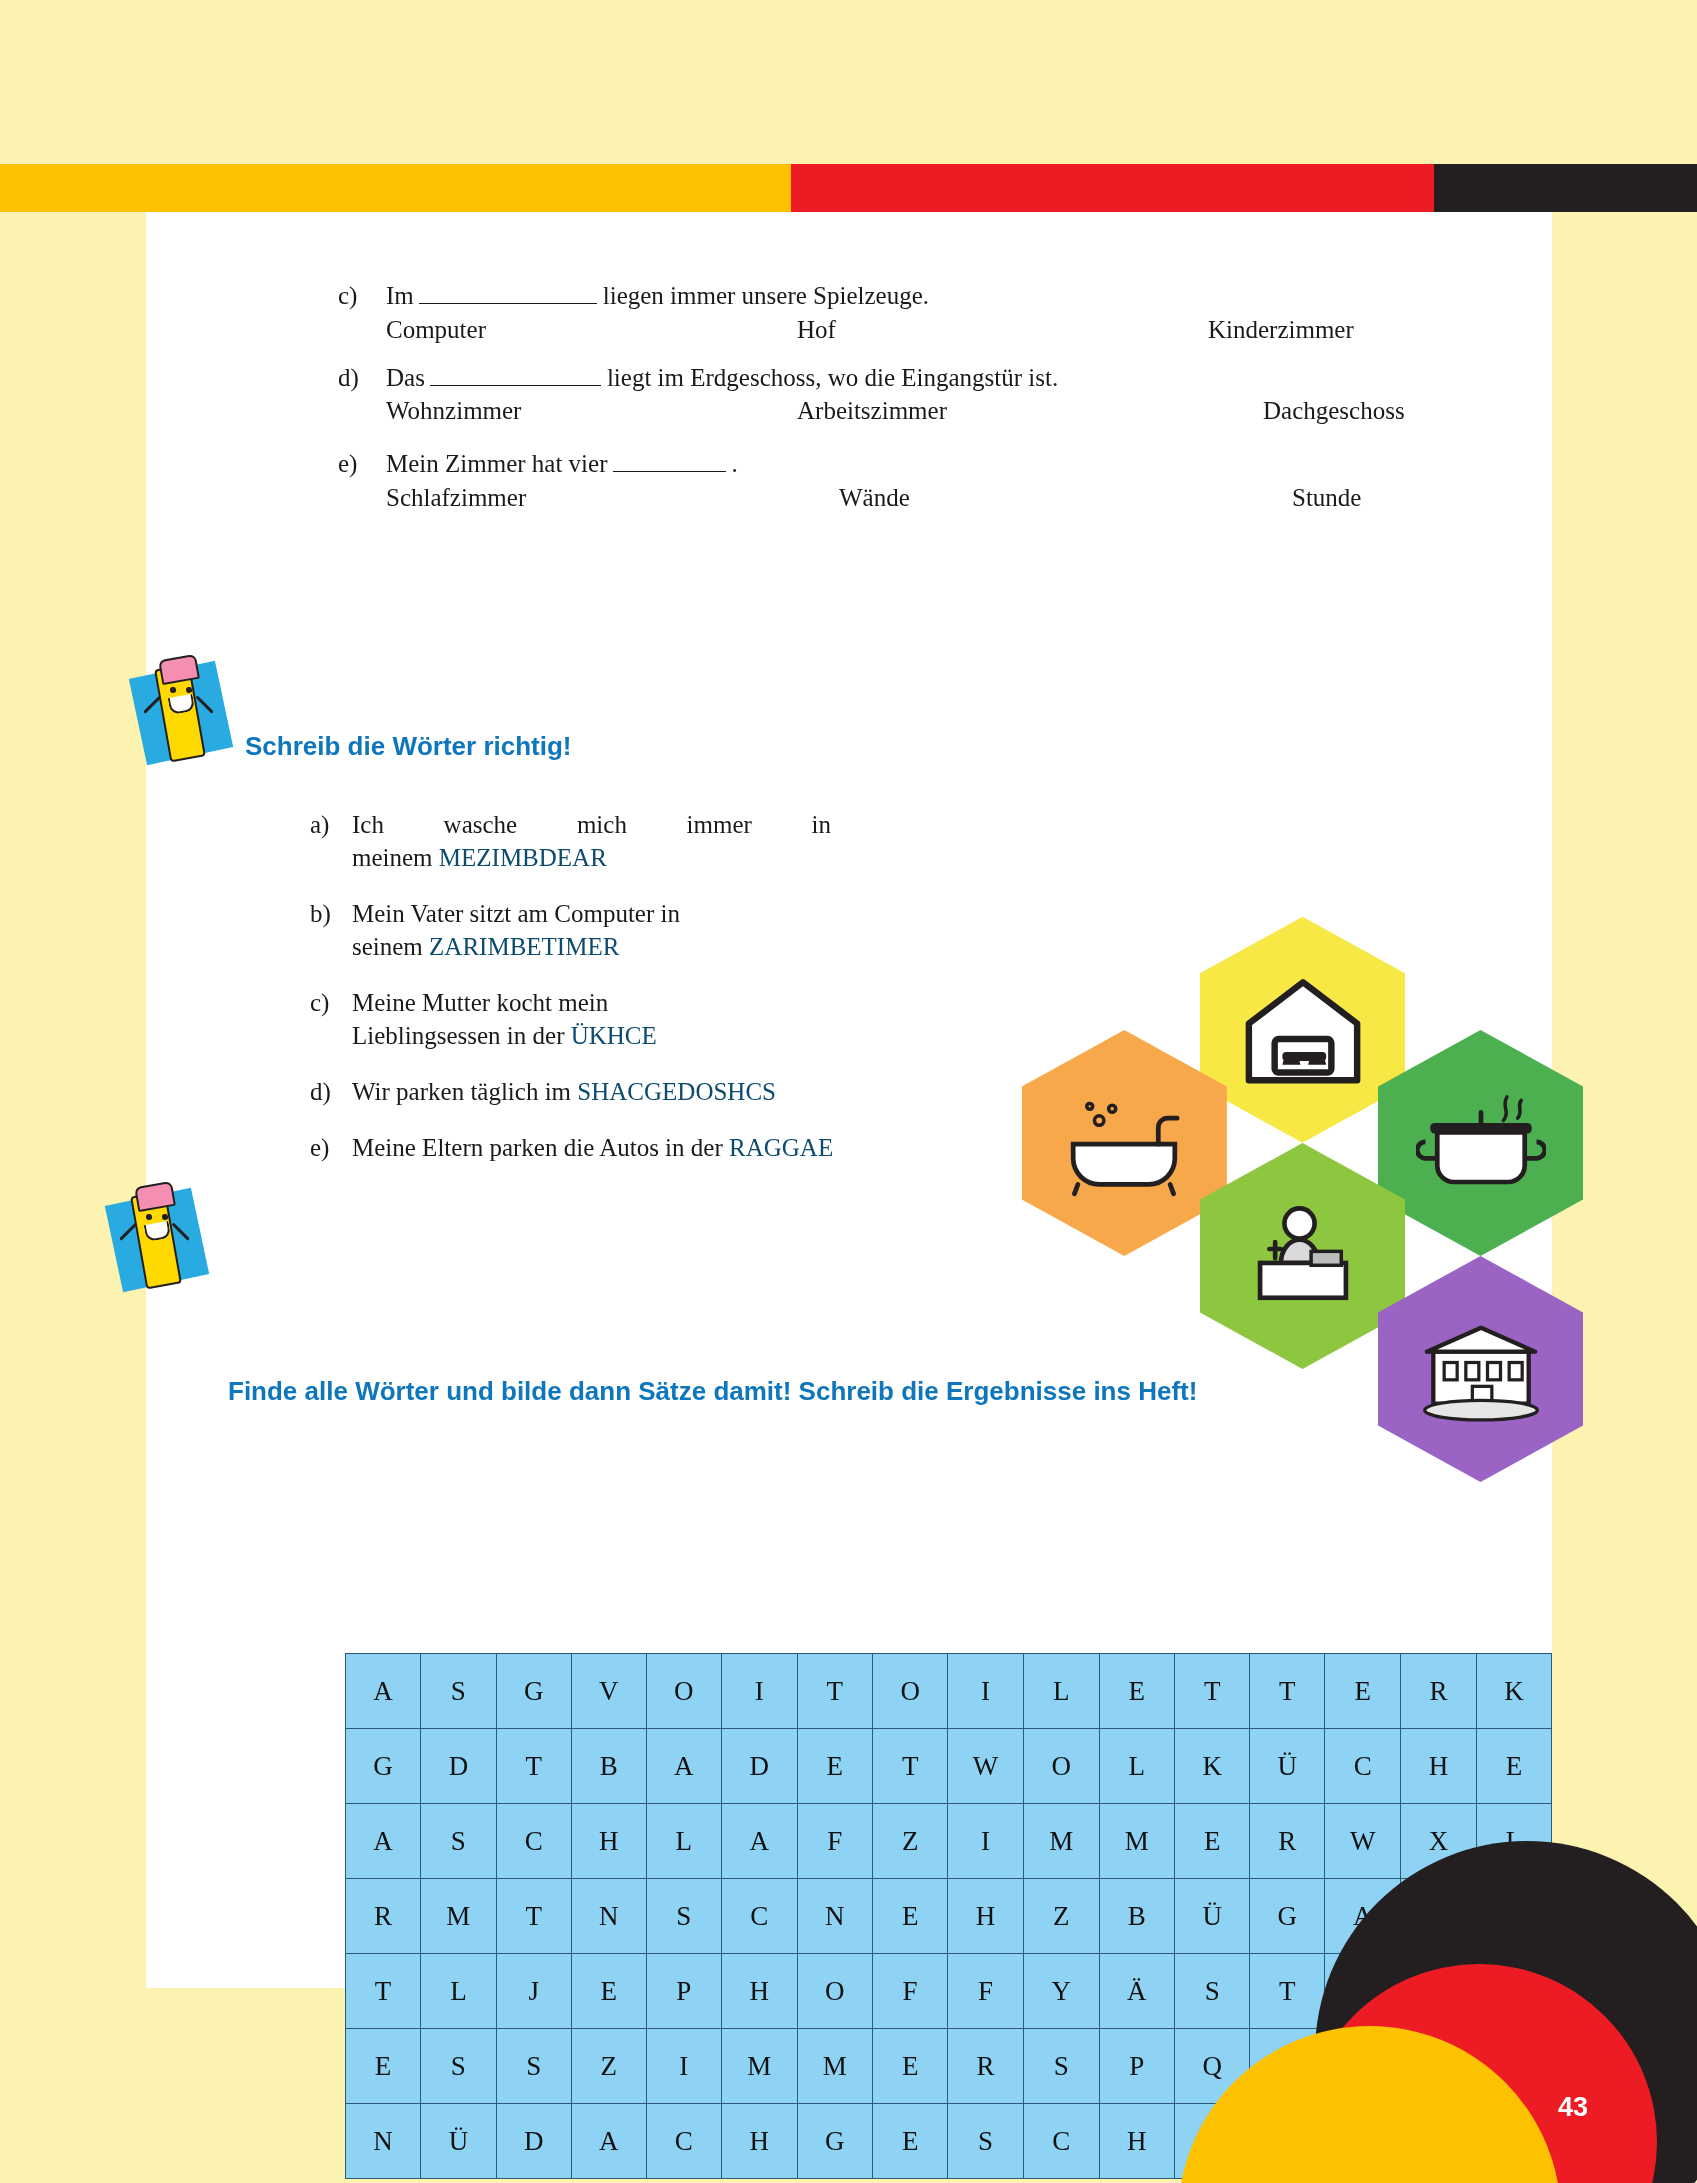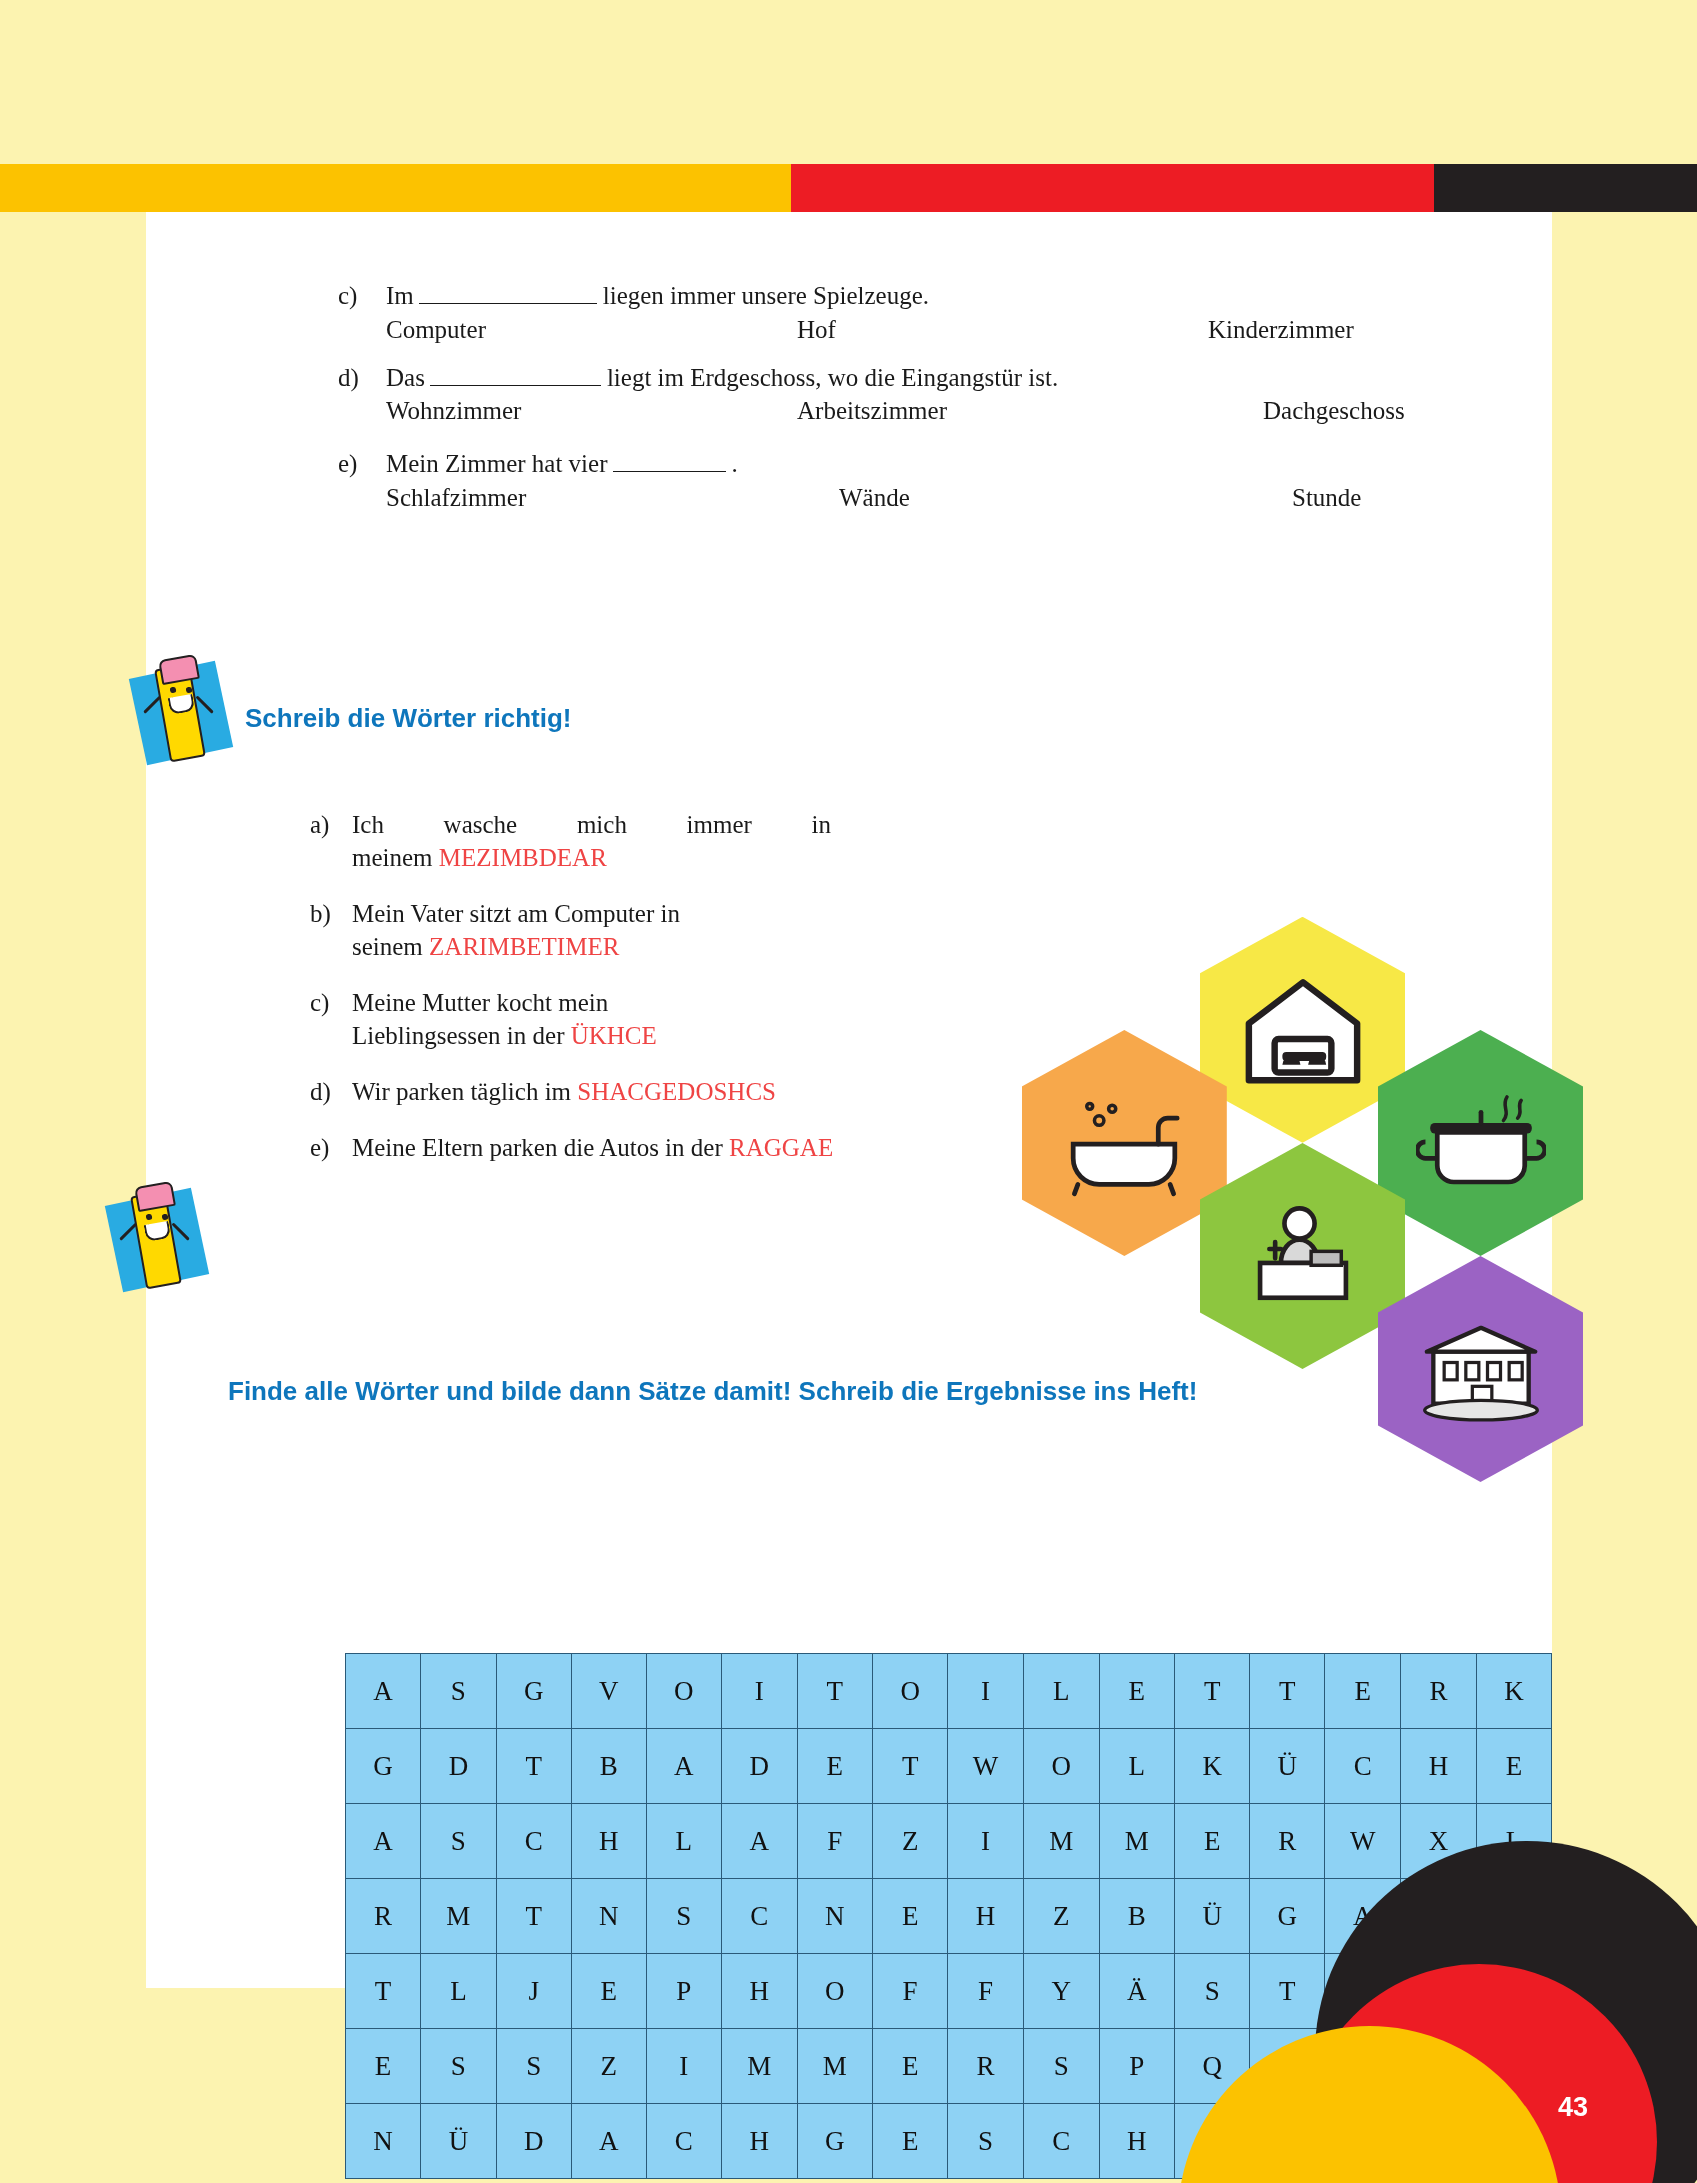--- a/index.html
+++ b/index.html
@@ -194,21 +194,21 @@
     width: 555px;
     font-size: 25px;
     color: #1a1a1a;
     line-height: 1.32;
   }
   .ex2-item {
     display: flex;
     margin-bottom: 23px;
   }
   .ex2-letter { width: 42px; flex: none; }
-  .scrambled { color: #ef4444; text-align: right; }
+  .scrambled { color: #0c4a6e; text-align: right; }
   .justify-row {
     text-align: justify;
     text-align-last: justify;
   }
 
   
   .hex-cluster {
     position: absolute;
     left: 869px;
     top: 698px;
@@ -307,21 +307,21 @@
   <div class="pencil-badge" style="left:-24px; top:442px;">
     <div class="pencil-square"></div>
     <div class="pencil-arm l"></div>
     <div class="pencil-arm r"></div>
     <div class="pencil-body"></div>
     <div class="pencil-eraser"></div>
     <div class="pencil-eye l"></div>
     <div class="pencil-eye r"></div>
     <div class="pencil-face"></div>
   </div>
-  <div class="section-title" style="left:99px; top:491px;">Schreib die Wörter richtig!</div>
+  <div class="section-title" style="left:99px; top:519px;">Schreib die Wörter richtig!</div>
 
   <div class="ex2-list" style="left:164px; top:596px; width:561px;">
 
     <div class="ex2-item">
       <span class="ex2-letter">a)</span>
       <span>
         <span class="justify-row" style="display:block; width:479px;">Ich wasche mich immer in</span>
         <span>meinem </span><span class="scrambled">MEZIMBDEAR</span>
       </span>
     </div>

